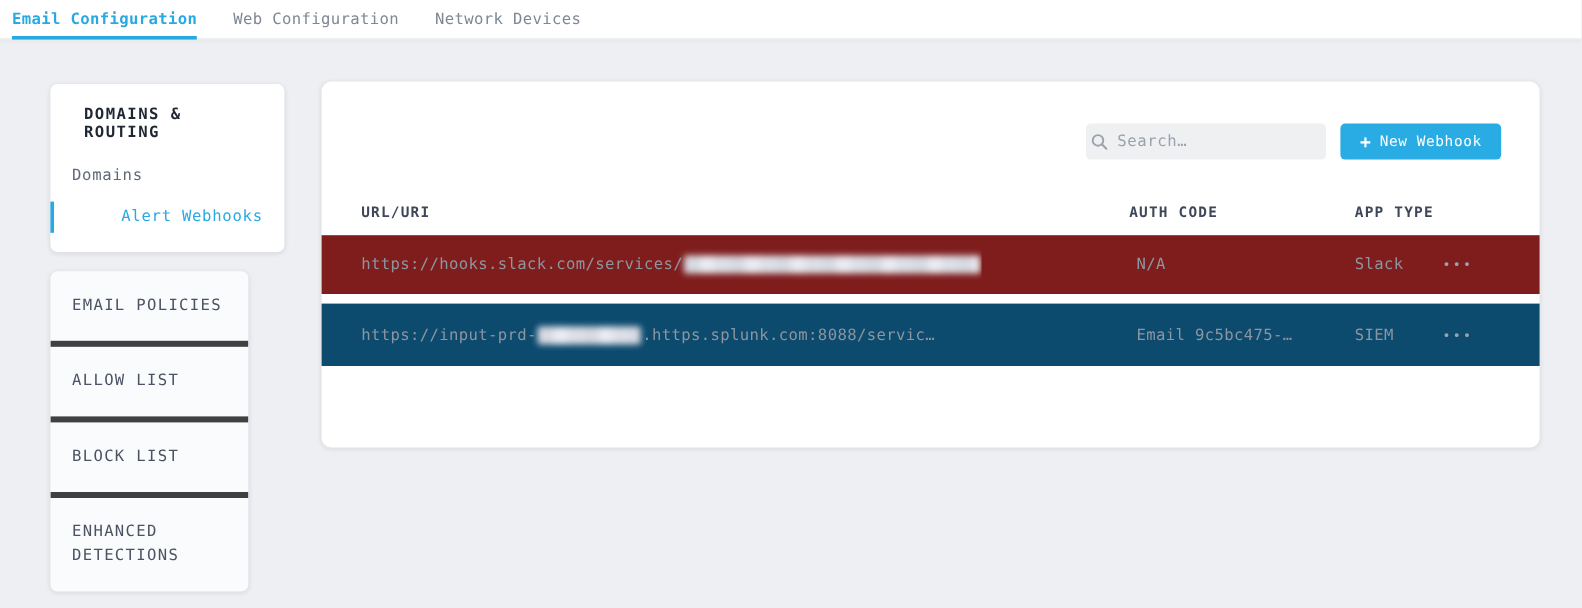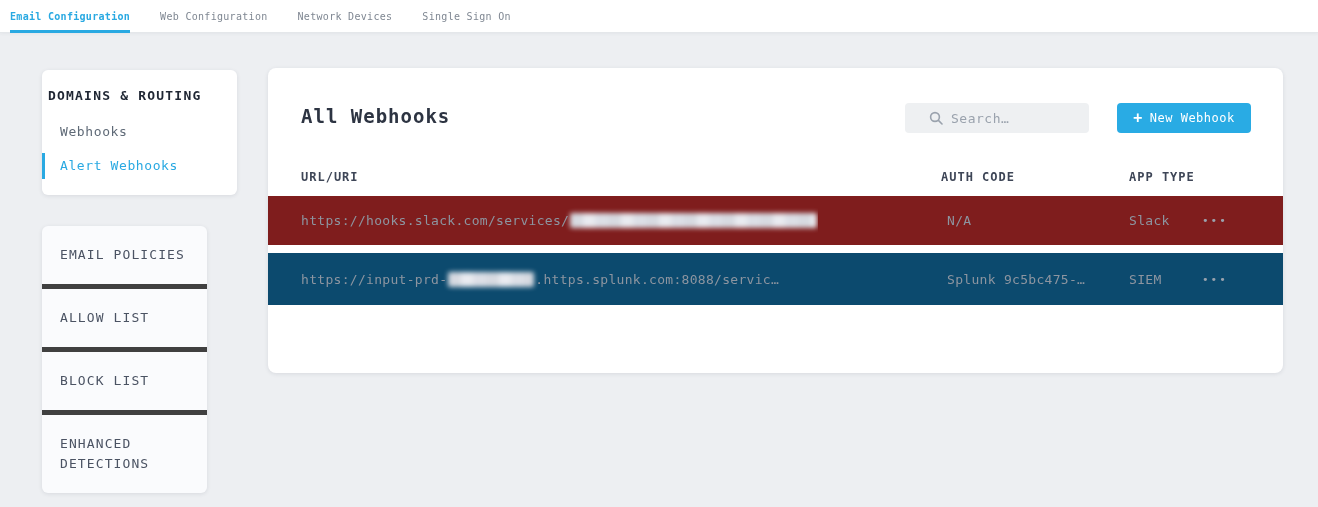--- a/index.html
+++ b/index.html
@@ -12,47 +12,47 @@
 
   
   .topbar {
     position:absolute; top:0; left:0; width:1318px; height:33px;
     background:#ffffff; border-bottom:1px solid #e4e7ea;
     box-shadow:0 1px 3px rgba(40,50,70,.05);
     display:flex; align-items:stretch; padding-left:10px; z-index:5;
   }
   .tab {
     position:relative; display:flex; align-items:center;
-    margin-right:30px; font-size:10px; letter-spacing:.3px;
+    margin-right:30px; font-size:13px; letter-spacing:.3px;
     color:#7f8792; cursor:pointer; white-space:nowrap;
   }
   .tab.active { color:#29a9e2; font-weight:bold; }
   .tab.active::after {
     content:""; position:absolute; left:0; right:0; bottom:-1px;
     height:3px; background:#29a9e2;
   }
 
   
   .side-card1 {
     position:absolute; left:42px; top:70px; width:195px;
     background:#ffffff; border-radius:6px;
     box-shadow:0 1px 4px rgba(30,40,60,.10);
     padding:18px 0 16px;
   }
   .side-heading {
-    padding:0 6px; font-size:13px; font-weight:bold;
+    padding:0 28px; font-size:13px; font-weight:bold;
     letter-spacing:1.2px; color:#1f2633; margin-bottom:20px;
   }
   .side-item {
     position:relative; padding:0 18px; font-size:13px; letter-spacing:.6px;
     color:#5f6a77; height:18px; line-height:18px; margin-bottom:16px;
     cursor:pointer; white-space:nowrap;
   }
   .side-item:last-child { margin-bottom:4px; }
-  .side-item.active { color:#29a9e2; }
+  .side-item.active { color:#29a9e2;text-align:right; }
   .side-item.active::before {
     content:""; position:absolute; left:0; top:-4px; bottom:-4px;
     width:3px; background:#29a9e2;
   }
 
   .side-card2 {
     position:absolute; left:42px; top:226px; width:165px;
     background:#fafbfd; border-radius:6px;
     box-shadow:0 1px 4px rgba(30,40,60,.10);
     overflow:hidden;
@@ -67,23 +67,23 @@
   .main-card {
     position:absolute; left:268px; top:68px; width:1015px; height:305px;
     background:#ffffff; border-radius:8px;
     box-shadow:0 1px 4px rgba(30,40,60,.10);
   }
   .main-title {
     position:absolute; left:33px; top:37px;
     font-size:19px; font-weight:bold; letter-spacing:1px; color:#2d3442;
   }
   .search-box {
-    position:absolute; left:637px; top:35px; width:184px; height:30px;
+    position:absolute; left:637px; top:35px; width:200px; height:30px;
     background:#eef0f2; border-radius:4px;
-    display:flex; align-items:center; padding:0 24px;
+    display:flex; align-items:center; padding:0 4px;
   }
   .search-box svg { flex:0 0 auto; margin-right:8px; }
   .search-input {
     border:none; outline:none; background:transparent; width:100%;
     font-family:inherit; font-size:13px; letter-spacing:.5px; color:#5f6a77;
   }
   .search-input::placeholder { color:#9aa2ad; }
   .new-webhook-btn {
     position:absolute; left:849px; top:35px; width:134px; height:30px;
     background:#29abe4; border:none; border-radius:4px; color:#ffffff;
@@ -126,39 +126,37 @@
     font-family:inherit; font-size:11px; letter-spacing:2px; padding:4px 2px;
   }
 </style>
 </head>
 <body>
 
 <nav class="topbar">
   <div class="tab active">Email Configuration</div>
   <div class="tab">Web Configuration</div>
   <div class="tab">Network Devices</div>
-  <div class="tab">Single Sign On</div>
 </nav>
 
 <aside class="side-card1">
   <div class="side-heading">DOMAINS &amp; ROUTING</div>
-  <div class="side-item">Webhooks</div>
+  <div class="side-item">Domains</div>
   <div class="side-item active">Alert Webhooks</div>
 </aside>
 
 <aside class="side-card2">
   <div class="side2-item">EMAIL POLICIES</div>
   <div class="side2-item">ALLOW LIST</div>
   <div class="side2-item">BLOCK LIST</div>
   <div class="side2-item">ENHANCED DETECTIONS</div>
 </aside>
 
 <main class="main-card">
 
-  <h1 class="main-title">All Webhooks</h1>
 
   <div class="search-box">
     <svg width="14" height="14" viewBox="0 0 14 14">
       <circle cx="6" cy="6" r="4.4" fill="none" stroke="#9aa2ad" stroke-width="1.6"></circle>
       <line x1="9.4" y1="9.4" x2="13" y2="13" stroke="#9aa2ad" stroke-width="1.6" stroke-linecap="round"></line>
     </svg>
     <input class="search-input" type="text" placeholder="Search…" style="">
   </div>
 
   <button class="new-webhook-btn">
@@ -184,20 +182,20 @@
       <button class="menu-btn">•••</button>
     </div>
   </div>
 
   <div class="trow r1">
     <div class="cell c-url">
       <span>https://input-prd-</span>
       <span class="redacted w2"></span>
       <span>.https.splunk.com:8088/servic…</span>
     </div>
-    <div class="cell c-auth">Splunk 9c5bc475-…</div>
+    <div class="cell c-auth">Email 9c5bc475-…</div>
     <div class="cell c-app">SIEM</div>
     <div class="cell c-menu">
       <button class="menu-btn">•••</button>
     </div>
   </div>
 
 </main>
 
 </body></html>

